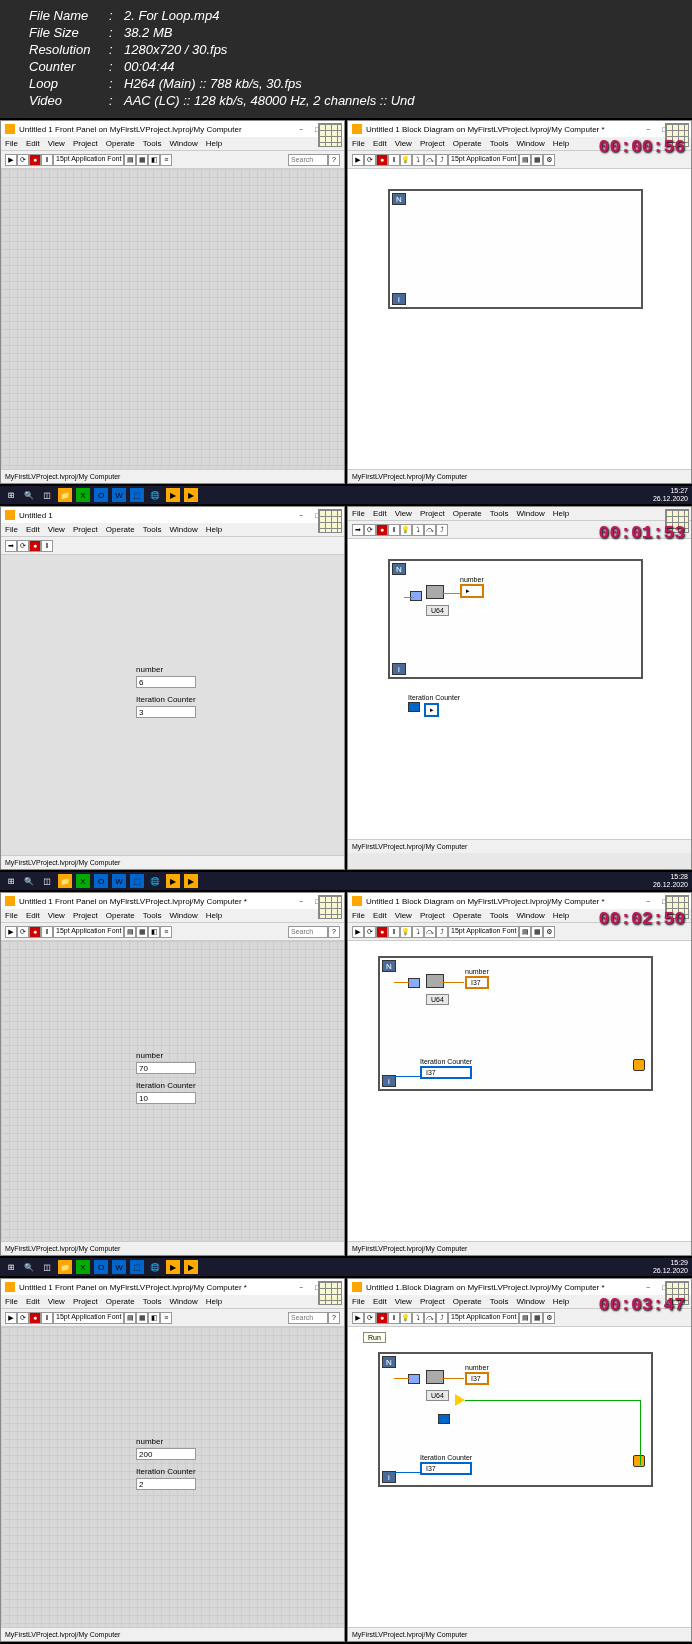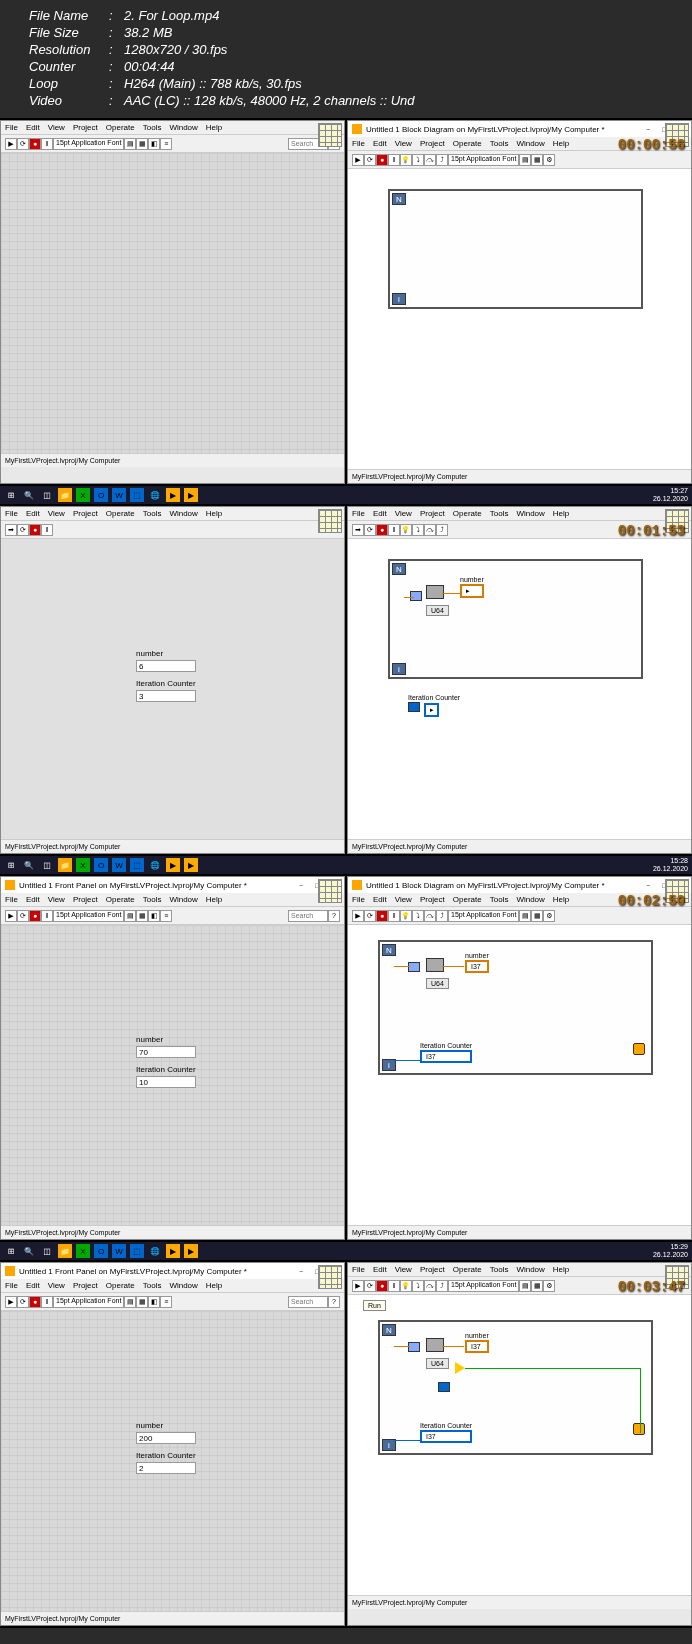--- a/index.html
+++ b/index.html
@@ -22,21 +22,21 @@
 .font-select { height: 12px; font-size: 7px; border: 1px solid #999; padding: 0 2px; background: #fff; }
 .search-box { height: 12px; font-size: 7px; border: 1px solid #999; background: #fff; width: 40px; padding: 0 2px; margin-left: auto; }
 .canvas { position: relative; overflow: hidden; }
 .canvas.grid { background: #d8d8d8; background-image: linear-gradient(#ccc 1px, transparent 1px), linear-gradient(90deg, #ccc 1px, transparent 1px); background-size: 8px 8px; }
 .canvas.white { background: #fff; }
 .canvas.gray { background: #e0e0e0; }
 .statusbar { height: 14px; background: #f0f0f0; border-top: 1px solid #ccc; font-size: 7px; padding: 0 4px; display: flex; align-items: center; }
 .taskbar { height: 18px; background: #1a1a2e; display: flex; align-items: center; gap: 4px; padding: 0 4px; }
 .task-icon { width: 14px; height: 14px; font-size: 8px; display: flex; align-items: center; justify-content: center; }
 .task-time { margin-left: auto; color: #fff; font-size: 7px; text-align: right; line-height: 8px; }
-.timestamp { position: absolute; top: 16px; right: 6px; color: #a16207; font-size: 14px; font-weight: bold; text-shadow: 1px 1px 2px #000; z-index: 100; font-family: "Courier New", monospace; }
+.timestamp { position: absolute; top: 16px; right: 6px; color: #be185d; font-size: 18px; font-weight: bold; text-shadow: 1px 1px 2px #000; z-index: 100; font-family: "Courier New", monospace; }
 .for-loop { position: absolute; border: 2px solid #555; background: #fefefe; }
 .for-loop-n { position: absolute; top: 2px; left: 2px; width: 14px; height: 12px; background: #4a6a9a; color: #fff; font-size: 8px; display: flex; align-items: center; justify-content: center; border: 1px solid #333; }
 .for-loop-i { position: absolute; bottom: 2px; left: 2px; width: 14px; height: 12px; background: #4a6a9a; color: #fff; font-size: 8px; display: flex; align-items: center; justify-content: center; border: 1px solid #333; }
 .node { position: absolute; font-size: 7px; }
 .node-label { font-size: 7px; margin-bottom: 1px; }
 .fp-control { position: absolute; font-size: 8px; }
 .fp-label { font-size: 8px; margin-bottom: 2px; }
 .fp-field { background: #fff; border: 1px solid #999; width: 60px; height: 12px; padding: 0 2px; font-size: 8px; display: flex; align-items: center; }
 .palette { position: absolute; top: 2px; right: 2px; width: 24px; height: 24px; background: #f8f8d0; border: 1px solid #888; }
 .palette-grid { background-image: linear-gradient(#888 1px, transparent 1px), linear-gradient(90deg, #888 1px, transparent 1px); background-size: 6px 6px; width: 100%; height: 100%; }
@@ -77,20 +77,29 @@
     </div>
   <div class="meta-row">
       <span class="meta-label">Video</span>
       <span class="meta-sep">:</span>
       <span>AAC (LC) :: 128 kb/s, 48000 Hz, 2 channels :: Und</span>
     </div>
 </div>
 
 <div class="frame-row">
   <div class="window left">
+    <div class="titlebar">
+      <span class="titlebar-icon"></span>
+      <span>Untitled 1 Front Panel on MyFirstLVProject.lvproj/My Computer</span>
+      <div class="titlebar-controls">
+        <span class="tb-btn">−</span>
+        <span class="tb-btn">□</span>
+        <span class="tb-btn close">×</span>
+      </div>
+    </div>
     <div class="menubar">
       <span>File</span>
       <span>Edit</span>
       <span>View</span>
       <span>Project</span>
       <span>Operate</span>
       <span>Tools</span>
       <span>Window</span>
       <span>Help</span>
     </div>
@@ -177,20 +186,29 @@
   <span class="task-icon" style="background:#fa0">▶</span>
   <span class="task-icon" style="background:#fa0">▶</span>
   <div class="task-time">
     <div>15:27</div>
     <div>26.12.2020</div>
   </div>
 </div>
 
 <div class="frame-row">
   <div class="window left">
+    <div class="titlebar">
+      <span class="titlebar-icon"></span>
+      <span>Untitled 1</span>
+      <div class="titlebar-controls">
+        <span class="tb-btn">−</span>
+        <span class="tb-btn">□</span>
+        <span class="tb-btn close">×</span>
+      </div>
+    </div>
     <div class="menubar">
       <span>File</span>
       <span>Edit</span>
       <span>View</span>
       <span>Project</span>
       <span>Operate</span>
       <span>Tools</span>
       <span>Window</span>
       <span>Help</span>
     </div>
@@ -472,20 +490,29 @@
         <div class="fp-label">Iteration Counter</div>
         <div class="fp-field">2</div>
       </div>
     </div>
     <div class="statusbar">
         <span>MyFirstLVProject.lvproj/My Computer</span>
       </div>
   </div>
   <div class="window">
     <div class="timestamp">00:03:47</div>
+    <div class="titlebar">
+      <span class="titlebar-icon"></span>
+      <span>Untitled 1.Block Diagram on MyFirstLVProject.lvproj/My Computer *</span>
+      <div class="titlebar-controls">
+        <span class="tb-btn">−</span>
+        <span class="tb-btn">□</span>
+        <span class="tb-btn close">×</span>
+      </div>
+    </div>
     <div class="menubar">
       <span>File</span>
       <span>Edit</span>
       <span>View</span>
       <span>Project</span>
       <span>Operate</span>
       <span>Tools</span>
       <span>Window</span>
       <span>Help</span>
     </div>

